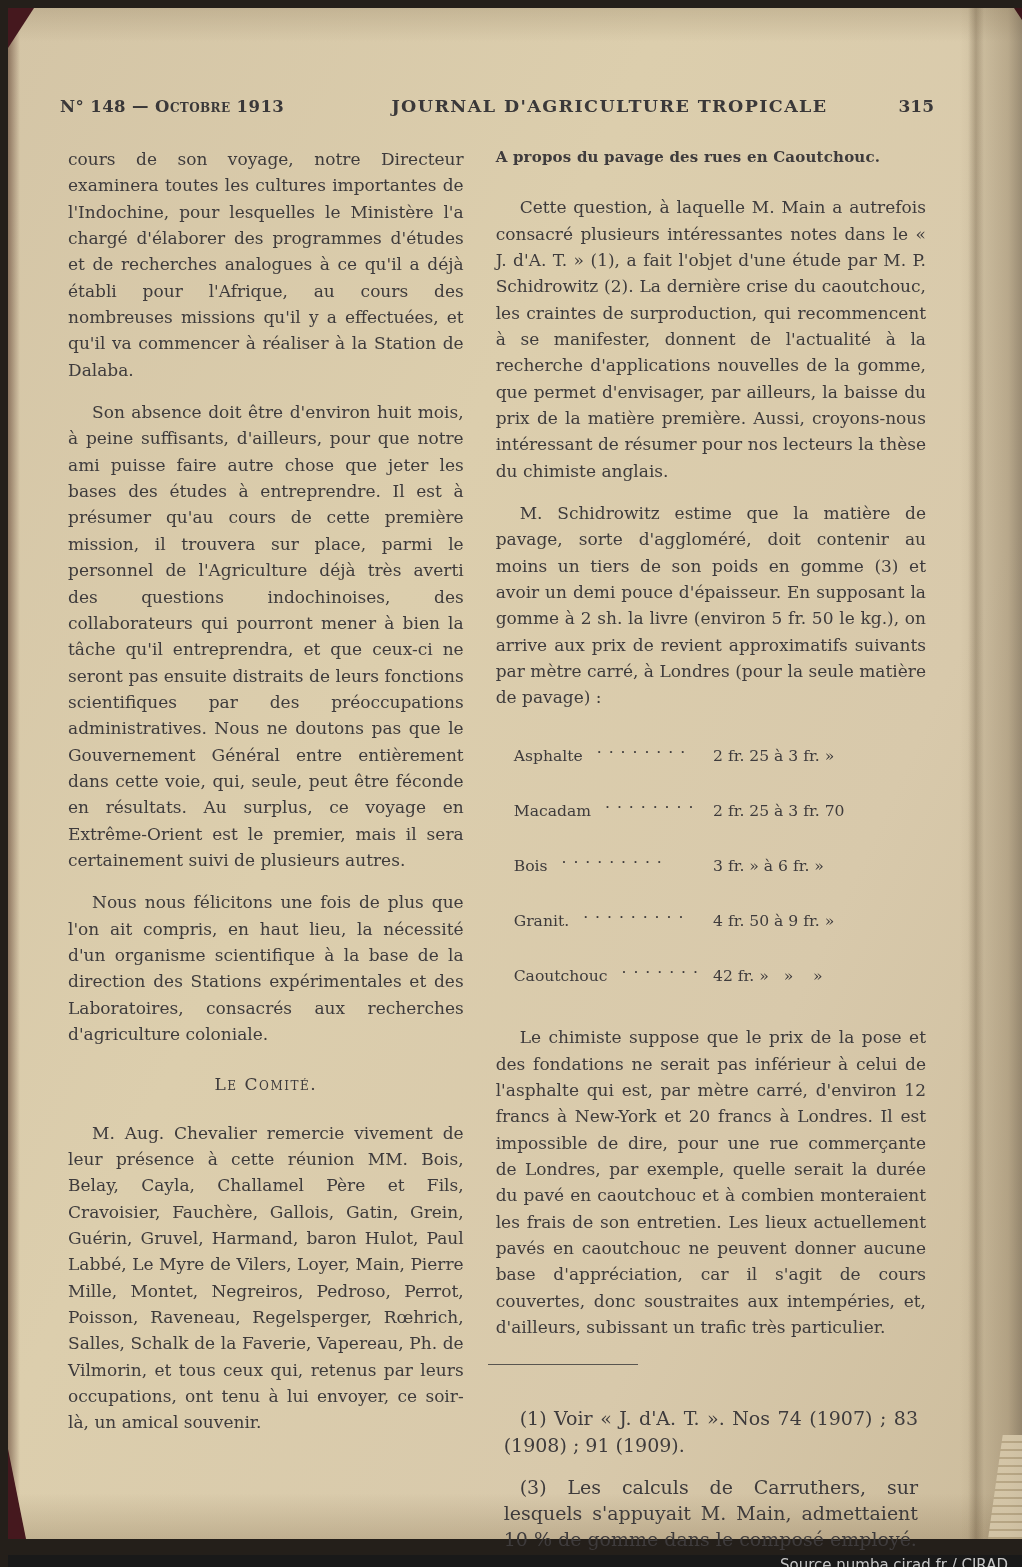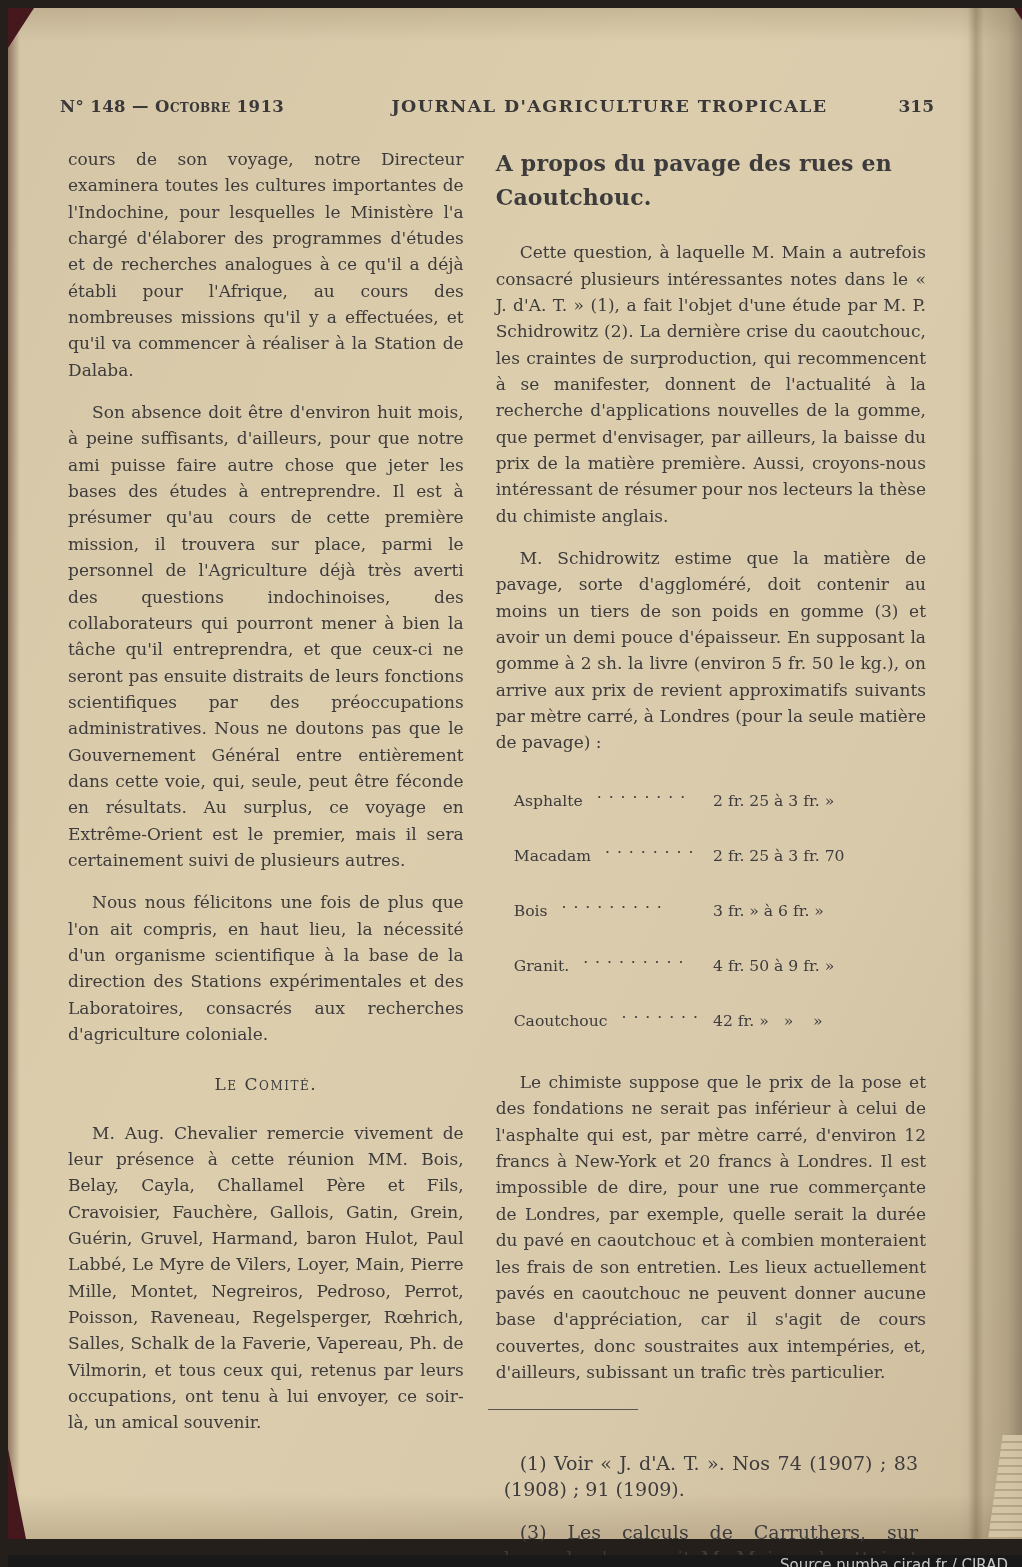--- a/index.html
+++ b/index.html
@@ -58,21 +58,21 @@
 
   .signature {
     text-indent:0 !important;
     text-align:center;
     font-variant:small-caps;
     letter-spacing:1.5px;
     margin:8px 0 6px;
   }
 
   .article-heading {
-    font-size:22px;
+    font-size:15px;
     font-weight:bold;
     letter-spacing:.2px;
     margin-bottom:9px;
     text-align:left;
   }
 
   
   .price-table { margin:10px 0 12px; padding:0 16px 0 10px; font-size:15.6px; line-height:1.48; }
   .pt-row { display:flex; white-space:nowrap; }
   .pt-label { flex:0 0 auto; }

